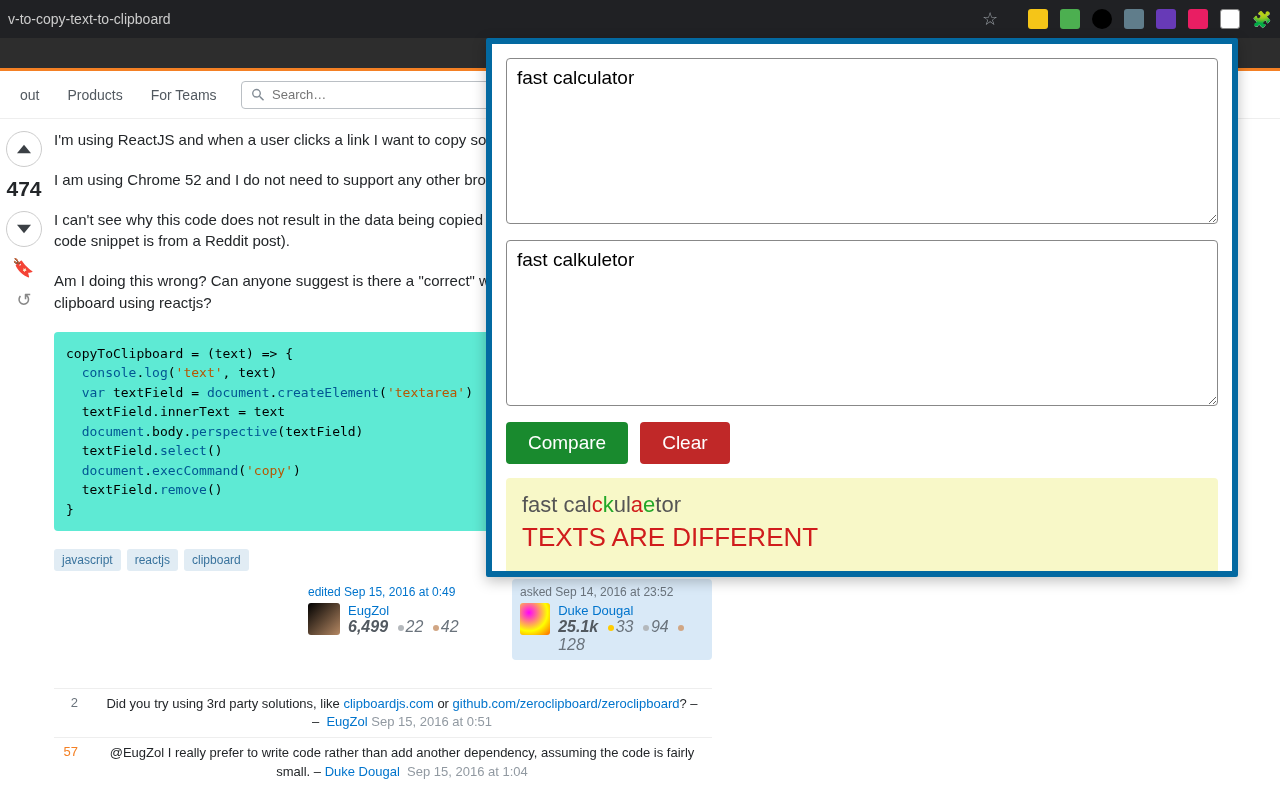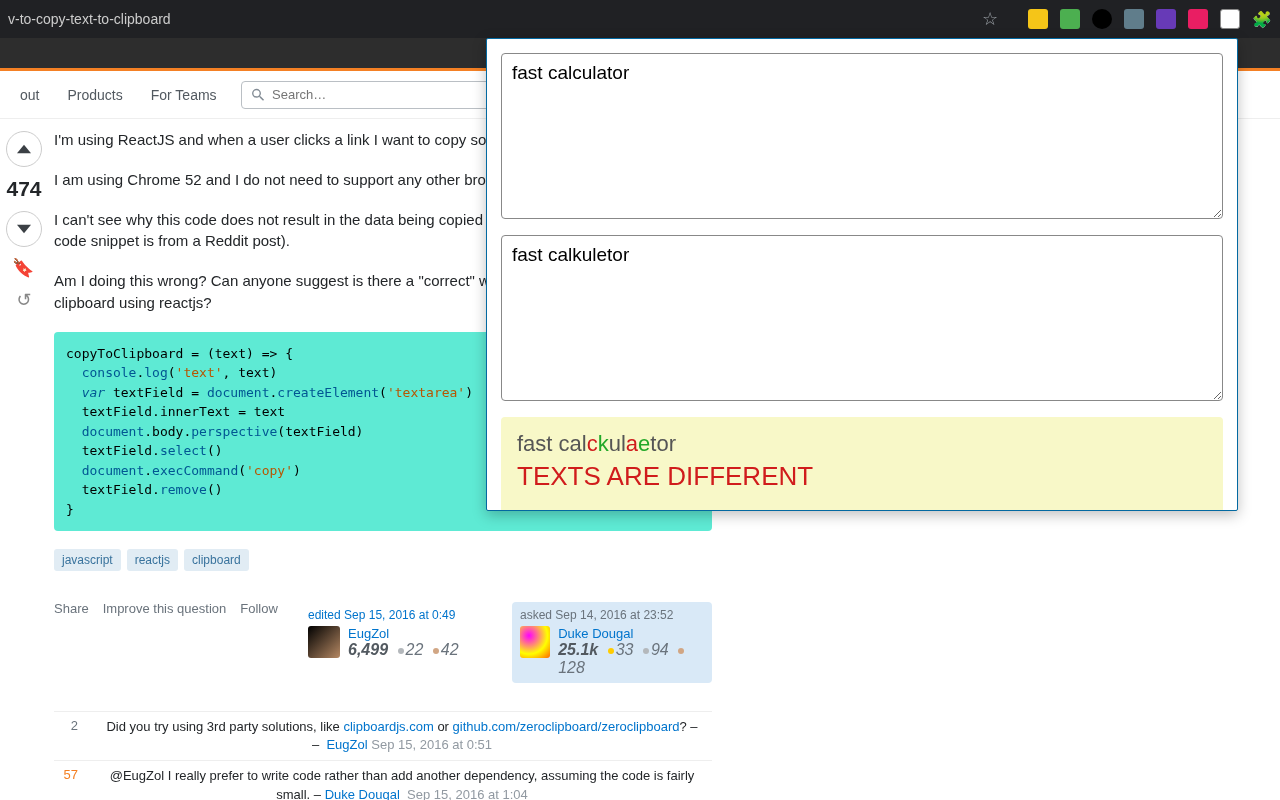--- a/index.html
+++ b/index.html
@@ -35,21 +35,21 @@
   .so-body { display: flex; padding: 10px 0 0 0; }
   .vote-col { width: 48px; display: flex; flex-direction: column; align-items: center; gap: 10px; padding-top: 2px; }
   .vote-btn { width: 36px; height: 36px; border: 1px solid #ccc; border-radius: 50%; display: flex; align-items: center; justify-content: center; background: #fff; cursor: pointer; }
   .vote-btn svg { width: 14px; height: 14px; fill: #3b4045; }
   .vote-count { font-size: 21px; font-weight: bold; color: #232629; }
   .side-ico { color: #888; font-size: 18px; }
 
   .question-col { flex: 1; padding: 0 16px 0 6px; max-width: 680px; }
   .q-p { font-size: 15px; color: #232629; margin-bottom: 18px; line-height: 1.45; }
   .codeblock { background: #5eead4; padding: 12px; font-family: Consolas, monospace; font-size: 13px; line-height: 1.5; white-space: pre; margin-bottom: 18px; border-radius: 4px; }
-  .tok-kw { color: #015692; font-style: italic; }
+  .tok-kw { color: #015692; }
   .tok-str { color: #b75501; }
   .tok-fn { color: #015692; }
   .tok-obj { color: #015692; }
 
   .tags { display: flex; gap: 6px; margin-bottom: 30px; }
   .tag { background: #e1ecf4; color: #39739d; font-size: 12px; padding: 4px 8px; border-radius: 3px; }
 
   .post-actions { display: flex; gap: 14px; color: #6a737c; font-size: 13px; margin-bottom: 8px; }
   .post-actions span { cursor: pointer; }
 
@@ -83,21 +83,21 @@
   .promo-ill { position: absolute; right: 12px; bottom: 8px; opacity: 0.35; }
   .report-ad { text-align: right; font-size: 11px; color: #0074cc; margin-top: 4px; }
   .chat-box { border: 1px solid #e3e6e8; border-radius: 4px; margin-top: 12px; }
   .chat-head { background: #f8f9f9; padding: 12px 14px; color: #525960; font-size: 15px; }
   .chat-item { padding: 10px 14px; }
   .chat-item .room { color: #232629; font-size: 14px; }
   .chat-item .meta { color: #9199a1; font-size: 12px; }
   .chat-item .meta a { color: #0074cc; }
 
   
-  .ext-popup { position: absolute; top: 38px; left: 486px; width: 752px; background: #fff; border: 1px solid #0369a1; box-shadow: 0 4px 14px rgba(0,0,0,0.25); padding: 14px 14px 0 14px; border-radius: 2px; z-index: 100; }
+  .ext-popup { position: absolute; top: 38px; left: 486px; width: 752px; background: #fff; border: 6px solid #0369a1; box-shadow: 0 4px 14px rgba(0,0,0,0.25); padding: 14px 14px 0 14px; border-radius: 2px; z-index: 100; }
   .ext-ta { width: 100%; height: 166px; border: 1px solid #888; border-radius: 4px; padding: 8px 10px; font-size: 19px; font-family: inherit; resize: both; margin-bottom: 12px; }
   .ext-btns { display: flex; gap: 12px; margin-bottom: 14px; }
   .ext-btn { border: none; padding: 10px 22px; font-size: 19px; color: #fff; border-radius: 4px; cursor: pointer; }
   .ext-btn.compare { background: #198a2e; }
   .ext-btn.clear { background: #c02828; }
   .ext-result { background: #f8f8c8; padding: 14px 28px 18px 16px; border-radius: 4px 4px 0 0; }
   .diff-line { font-size: 22px; color: #555; }
   .diff-line .ins { color: #22a828; }
   .diff-line .del { color: #d01c1c; }
   .verdict { font-size: 26px; color: #d01c1c; margin-top: 4px; }
@@ -174,25 +174,20 @@
   <span class="tok-obj">document</span>.<span class="tok-fn">execCommand</span>(<span class="tok-str">'copy'</span>)
   textField.<span class="tok-fn">remove</span>()
 }</div>
 
     <div class="tags">
       <span class="tag">javascript</span>
       <span class="tag">reactjs</span>
       <span class="tag">clipboard</span>
     </div>
 
-    <div class="post-actions">
-      <span>Share</span>
-      <span>Improve this question</span>
-      <span>Follow</span>
-    </div>
 
     <div class="usercards">
       <div class="usercard">
         <div class="uc-top edited">edited Sep 15, 2016 at 0:49</div>
         <div class="uc-body">
           <div class="uc-avatar a1"></div>
           <div>
             <div class="uc-name">EugZol</div>
             <div class="uc-rep">
               <b>6,499</b>
@@ -256,17 +251,21 @@
         <div class="room">JavaScript</div>
         <div class="meta"><span>2 hours ago - </span><a href="#">Jefferson</a></div>
       </div>
     </div>
   </div>
 </div>
 
 <div class="ext-popup">
   <textarea class="ext-ta" style="">fast calculator</textarea>
   <textarea class="ext-ta" style="">fast calkuletor</textarea>
+  <div class="ext-btns">
+    <button class="ext-btn compare">Compare</button>
+    <button class="ext-btn clear">Clear</button>
+  </div>
   <div class="ext-result">
     <div class="diff-line" id="diff-line"><span>fast cal</span><span class="del">c</span><span class="ins">k</span><span>ul</span><span class="del">a</span><span class="ins">e</span><span>tor</span></div>
     <div class="verdict">TEXTS ARE DIFFERENT</div>
   </div>
 </div>
 
 </body></html>

